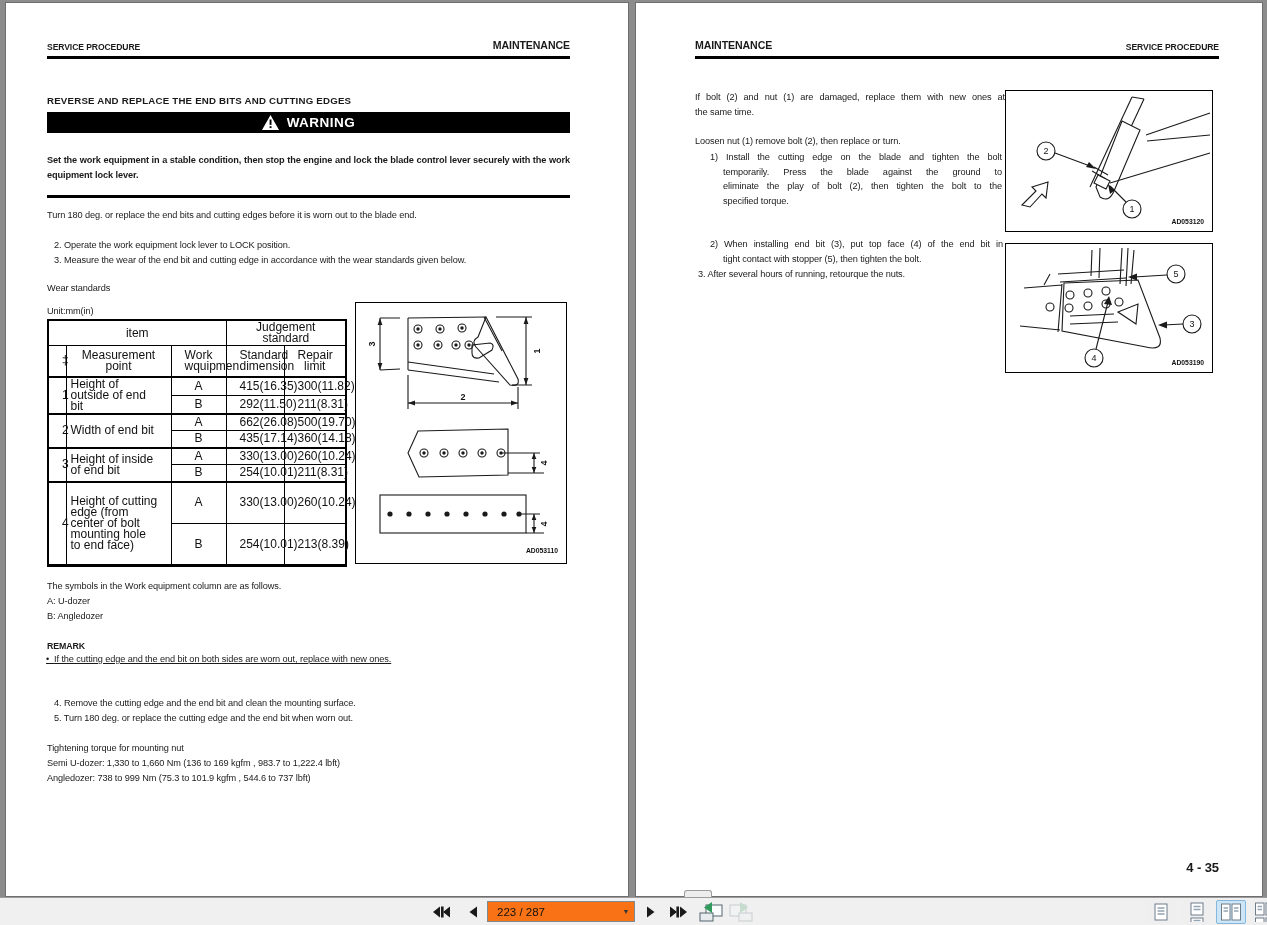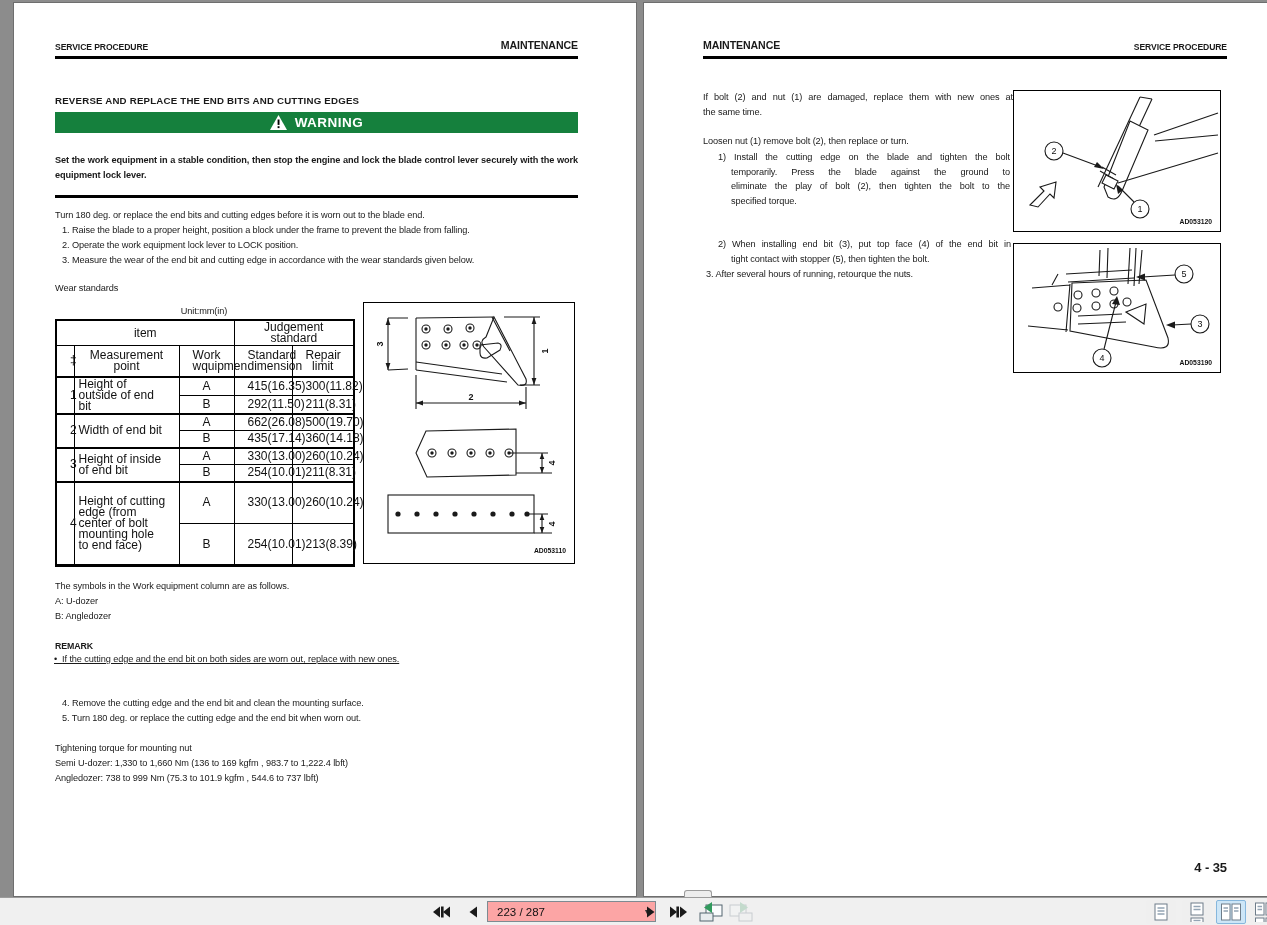--- a/index.html
+++ b/index.html
@@ -1,37 +1,37 @@
 <!DOCTYPE html>
 <html><head>
 <meta charset="utf-8">
 <style>
   * { box-sizing: border-box; margin:0; padding:0; }
   html,body { width:1267px; height:925px; overflow:hidden; }
   body { font-family:"Liberation Sans","DejaVu Sans",sans-serif; }
   .stage { position:relative; width:1267px; height:925px; background:#8c8c8c; overflow:hidden; }
-  .page { position:absolute; top:3px; height:893px; background:#fff; box-shadow:0 0 0 1px #6e6e6e;margin-left:8px; }
+  .page { position:absolute; top:3px; height:893px; background:#fff; box-shadow:0 0 0 1px #6e6e6e; }
   .page-left { left:6px; width:622px; }
   .page-right { left:636px; width:626px; }
   .t { position:absolute; white-space:nowrap; font-size:9.2px; line-height:15px; color:#1a1a1a; letter-spacing:-0.1px; }
   .b { font-weight:bold; }
   .jl { white-space:normal; text-align:justify; text-align-last:justify; }
   .rule { position:absolute; background:#000; height:3px; }
-  .warnbar { position:absolute; background:#15803d; color:#fff; display:flex; align-items:center; justify-content:center; gap:8px; }
+  .warnbar { position:absolute; background:#000000; color:#fff; display:flex; align-items:center; justify-content:center; gap:8px; }
   .warnbar .wtxt { font-weight:bold; font-size:13.5px; letter-spacing:0.5px; }
   table.wear { position:absolute; border-collapse:collapse; border:2px solid #000; border-bottom:3px solid #000; table-layout:fixed; }
   table.wear td { border:1px solid #000; font-size:12px; line-height:11px; text-align:center; vertical-align:middle; padding:1px 13px; color:#111; }
   table.wear tr.h2 td { border-bottom:2px solid #000; }
   table.wear tr.gtop td { border-top:2px solid #000; }
   table.wear td.pt { text-align:left; padding-left:4px; white-space:normal; }
   .figbox { position:absolute; border:1px solid #000; background:#fff; }
   .toolbar { position:absolute; left:0; top:897px; width:1267px; height:28px; background:#f0f0f0; border-top:1px solid #9c9c9c; }
   .grip { position:absolute; left:684px; top:890px; width:28px; height:8px; background:#ededed; border:1px solid #9c9c9c; border-bottom:none; border-radius:3px 3px 0 0; }
   .tb-btn { position:absolute; top:2px; width:26px; height:24px; display:flex; align-items:center; justify-content:center; background:transparent; border:none; }
-  .combo { position:absolute; left:487px; top:3px; width:169px; height:21px; background:#fca5a5; border:1px solid #7e8a91; display:flex; align-items:center; }
+  .combo { position:absolute; left:487px; top:3px; width:148px; height:21px; background:#f97316; border:1px solid #7e8a91; display:flex; align-items:center; }
   .combo .val { font-size:11.5px; color:#111; padding-left:9px; flex:1; }
   .combo .arr { width:16px; font-size:7px; color:#333; text-align:center; }
   .lay-btn { position:absolute; top:2px; width:30px; height:24px; display:flex; align-items:center; justify-content:center; border:1px solid transparent; border-radius:2px; }
   .lay-btn.sel { background:#cde6f7; border-color:#86b7dd; }
   svg text { font-family:"Liberation Sans","DejaVu Sans",sans-serif; }
 </style>
 </head>
 <body>
 
 <div class="stage">
@@ -49,26 +49,25 @@
         <rect x="7.6" y="4.5" width="1.9" height="5.4" fill="#000"></rect>
         <rect x="7.6" y="11.2" width="1.9" height="1.9" fill="#000"></rect>
       </svg>
       <span class="wtxt">WARNING</span>
     </div>
     <div class="t b jl" style="left:41px; top:150px; width:523px;">Set the work equipment in a stable condition, then stop the engine and lock the blade control lever securely with the work</div>
     <div class="t b" style="left:41px; top:165px;">equipment lock lever.</div>
     <div class="rule" style="left:41px; top:192px; width:523px;"></div>
 
     <div class="t" style="left:41px; top:205px;">Turn 180 deg. or replace the end bits and cutting edges before it is worn out to the blade end.</div>
-    <div class="t" style="left:48px; top:220px;">1. Raise the blade to a proper height, position a block under the frame to prevent the blade from falling.</div>
     <div class="t" style="left:48px; top:235px;">2. Operate the work equipment lock lever to LOCK position.</div>
     <div class="t" style="left:48px; top:250px;">3. Measure the wear of the end bit and cutting edge in accordance with the wear standards given below.</div>
 
     <div class="t" style="left:41px; top:278px;">Wear standards</div>
-    <div class="t" style="left:41px; top:301px; width:298px; text-align:center;">Unit:mm(in)</div>
+    <div class="t" style="left:41px; top:301px; width:298px; text-align:left;">Unit:mm(in)</div>
 
     <table class="wear" style="left:41px; top:316px; width:298px;">
       <colgroup>
           <col style="width:18px">
           <col style="width:105px">
           <col style="width:55px">
           <col style="width:58px">
           <col style="width:62px">
         </colgroup>
       <tbody>

